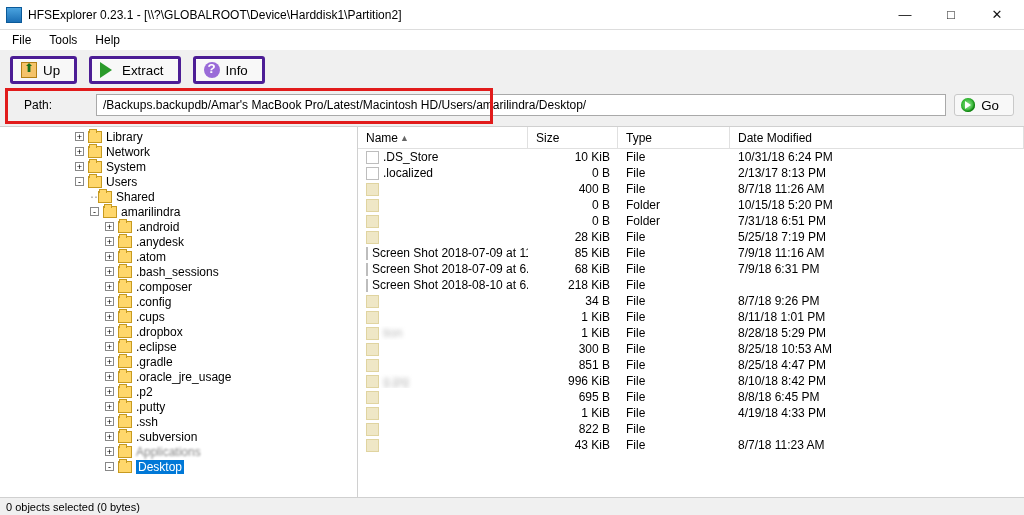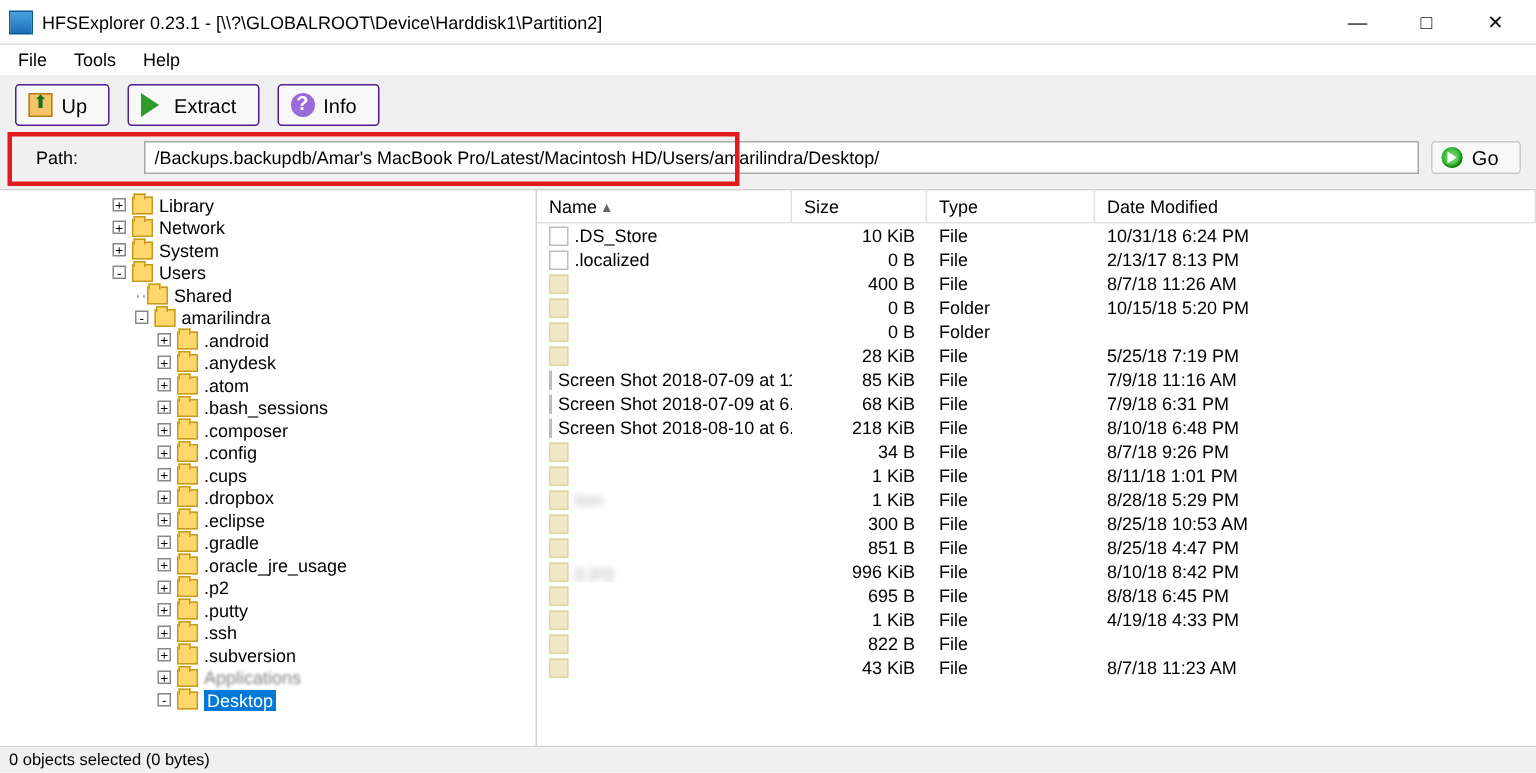--- a/index.html
+++ b/index.html
@@ -30,21 +30,21 @@
     background: #fff; height: 20px; display: flex; align-items: center;
     padding: 0 4px; gap: 2px;
   }
   .menu-item { padding: 2px 8px; }
   .toolbar {
     background: #f0f0f0; height: 40px; display:flex; align-items:center;
     padding: 4px 10px; gap: 12px;
   }
   .tool-btn {
     height: 28px; padding: 0 14px 0 8px;
-    background: #f8f8f8; border: 1px solid #4c1d95; border-radius: 3px;
+    background: #f8f8f8; border: 3px solid #4c1d95; border-radius: 3px;
     display:flex; align-items:center; gap:6px;
     box-shadow: 0 1px 0 #fff inset;
   }
   .tool-btn .ic { width:16px; height:16px; display:inline-block; }
   .ic-up { background:#f5c36a; border:1px solid #b37f14; position:relative; }
   .ic-up::after { content:"⬆"; position:absolute; top:-2px; left:2px; color:#1a6f1a; font-size:12px;}
   .ic-extract { width:0;height:0; border-top:8px solid transparent;border-bottom:8px solid transparent;border-left:12px solid #2b9b2b; transform: translateY(0);}
   .ic-info { width:16px;height:16px; border-radius:50%; background:#9a6bd8; position:relative;}
   .ic-info::after { content:"?"; color:#fff; position:absolute; left:4px; top:-1px; font-weight:bold; }
   .path-row {
@@ -401,20 +401,21 @@
           <div class="col c-type">Folder</div>
           <div class="col c-date">10/15/18 5:20 PM</div>
         </div>
         <div class="file-row">
           <div class="col c-name">
             <span class="file-ic blur"></span>
             <span style="filter:blur(2px);color:#bbb">&nbsp;&nbsp;&nbsp;&nbsp;&nbsp;&nbsp;&nbsp;&nbsp;&nbsp;&nbsp;</span>
           </div>
           <div class="col c-size">0 B</div>
           <div class="col c-type">Folder</div>
+          <div class="col c-date">7/31/18 6:51 PM</div>
         </div>
         <div class="file-row">
           <div class="col c-name">
             <span class="file-ic blur"></span>
             <span style="filter:blur(2px);color:#bbb">&nbsp;&nbsp;&nbsp;&nbsp;&nbsp;&nbsp;&nbsp;&nbsp;&nbsp;&nbsp;</span>
           </div>
           <div class="col c-size">28 KiB</div>
           <div class="col c-type">File</div>
           <div class="col c-date">5/25/18 7:19 PM</div>
         </div>
@@ -436,21 +437,20 @@
           <div class="col c-type">File</div>
           <div class="col c-date">7/9/18 6:31 PM</div>
         </div>
         <div class="file-row">
           <div class="col c-name">
             <span class="file-ic"></span>
             <span>Screen Shot 2018-08-10 at 6.47.</span>
           </div>
           <div class="col c-size">218 KiB</div>
           <div class="col c-type">File</div>
-          <div class="col c-date">8/10/18 6:48 PM</div>
         </div>
         <div class="file-row">
           <div class="col c-name">
             <span class="file-ic blur"></span>
             <span style="filter:blur(2px);color:#bbb">&nbsp;&nbsp;&nbsp;&nbsp;&nbsp;&nbsp;&nbsp;&nbsp;&nbsp;&nbsp;</span>
           </div>
           <div class="col c-size">34 B</div>
           <div class="col c-type">File</div>
           <div class="col c-date">8/7/18 9:26 PM</div>
         </div>

